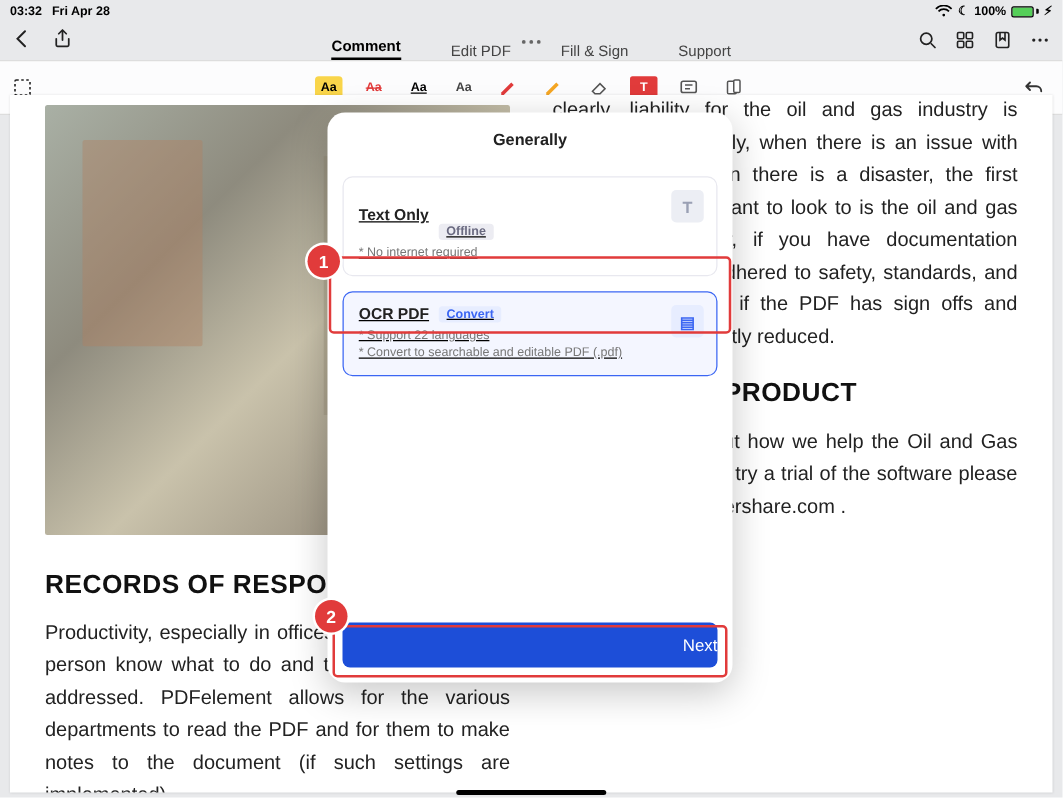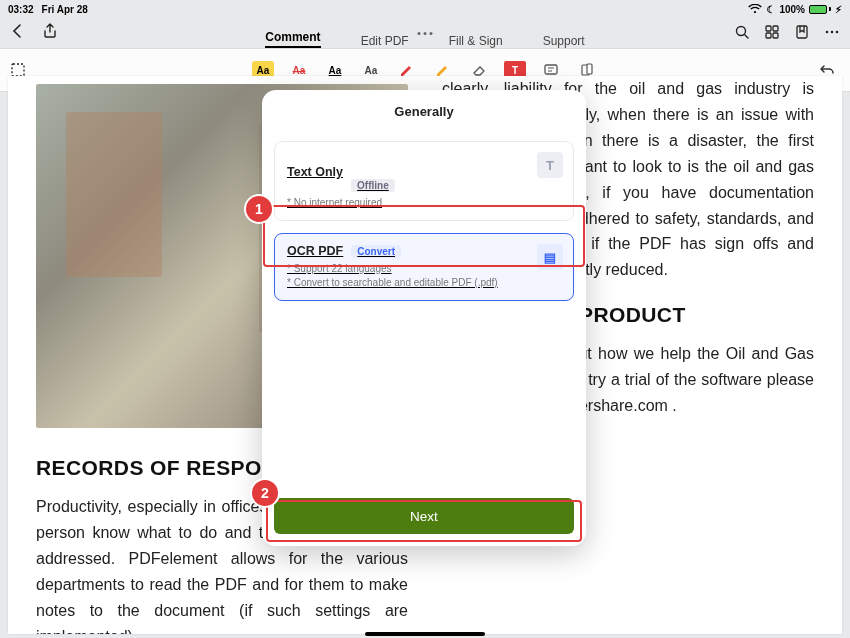--- a/index.html
+++ b/index.html
@@ -55,21 +55,21 @@
   .opt { border:1px solid #e8e8ef; border-radius:8px; padding:10px 12px; margin-bottom:12px; position:relative;text-decoration:underline; }
   .opt.selected { border:1.5px solid #3b66f3; background:#f4f6ff; }
   .opt-head { display:flex; align-items:center; gap:8px; margin-bottom:4px; }
   .opt-title { font-size:12.5px; font-weight:700; color:#222; }
   .pill { font-size:10px; padding:1px 6px; border-radius:3px; font-weight:600; }
   .pill.offline { background:#ececf2; color:#6a6a80;margin-top:27px; }
   .pill.online { background:#e7edff; color:#3b66f3; }
   .opt-line { font-size:10px; color:#777; line-height:1.4; }
   .opt-icon { position:absolute; right:10px; top:10px; width:26px; height:26px; border-radius:4px; background:#eceef4; display:flex; align-items:center; justify-content:center; color:#9aa0b4; font-weight:700; font-size:13px; }
   .opt.selected .opt-icon { background:#e7edff; color:#3b66f3; }
-  .next-btn { margin-top:auto; height:36px; background:#4d7c0f; color:#fff; border:none; border-radius:6px; font-size:13.5px; font-weight:500; cursor:pointer; }
+  .next-btn { margin-top:auto; height:36px; background:#1d4ed8; color:#fff; border:none; border-radius:6px; font-size:13.5px; font-weight:500; cursor:pointer;text-align:right; }
 
   
   .callout { position:absolute; width:26px; height:26px; background:#e13b3b; border-radius:50%; color:#fff; font-weight:700; display:flex; align-items:center; justify-content:center; font-size:14px; box-shadow:0 0 0 2px #fff; z-index:5; }
   .redbox { position:absolute; border:2.5px solid #e13b3b; border-radius:4px; pointer-events:none; z-index:4; }
 
   .home-ind { position:absolute; bottom:2px; left:50%; transform:translateX(-50%); width:120px; height:4px; background:#000; border-radius:3px; }
 
   svg { display:block; }
 </style>
 </head>

